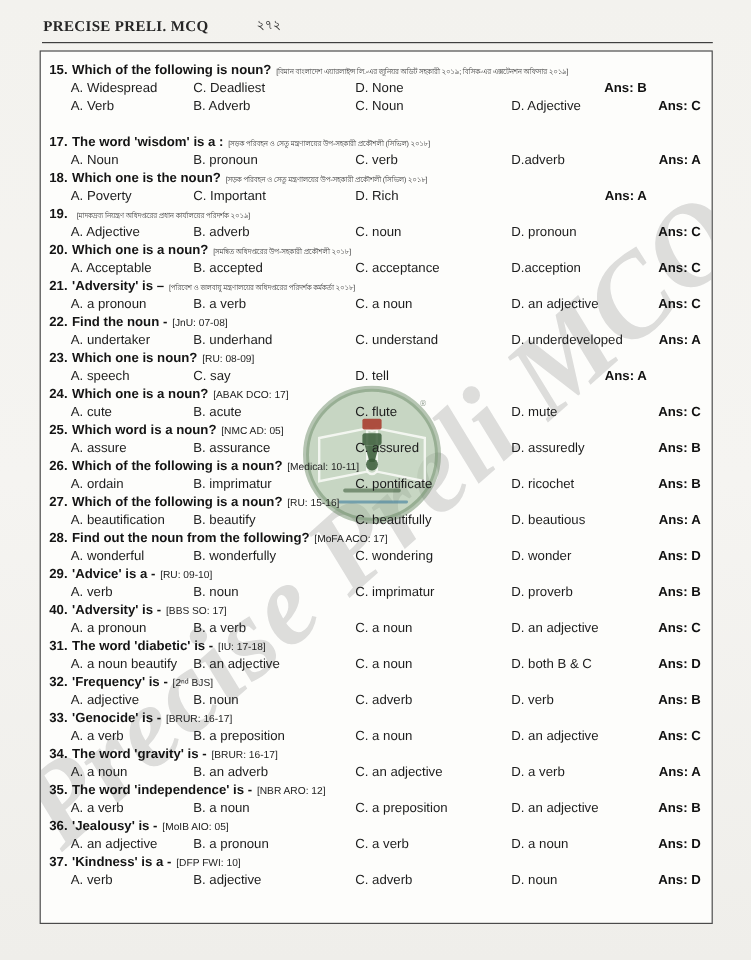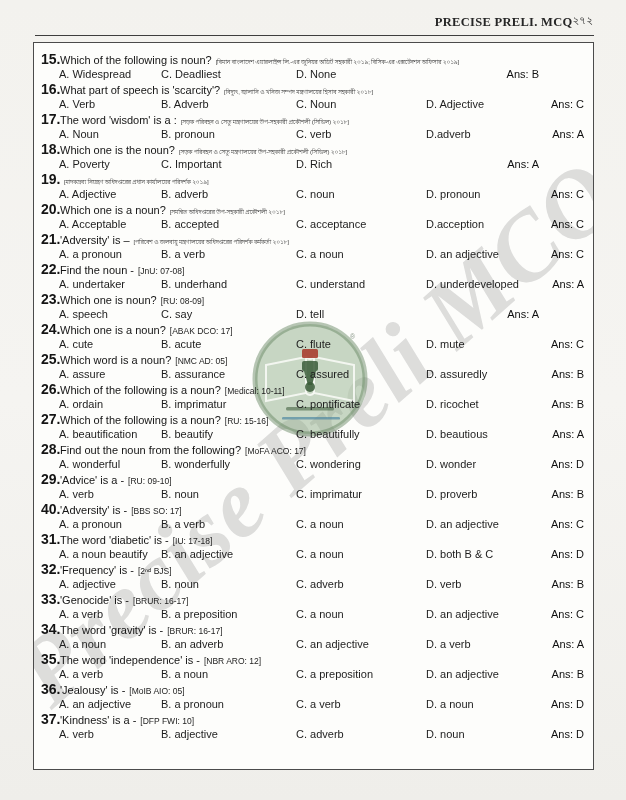--- a/index.html
+++ b/index.html
@@ -6,21 +6,21 @@
   body{
     width:626px;height:800px;position:relative;overflow:hidden;
     background:linear-gradient(180deg,#f3f2ee 0%,#f5f4f1 50%,#efeeea 100%);
     font-family:"Liberation Sans",sans-serif;
     -webkit-font-smoothing:antialiased;
   }
   .page{position:absolute;inset:0;}
   
   .header{
     position:absolute;top:13px;left:36px;right:33px;
-    display:flex;justify-content:flex-end;align-items:flex-end;z-index:2;
+    display:flex;justify-content:flex-start;align-items:flex-end;z-index:2;gap:40px;
   }
   .header-title{
     font-family:"Liberation Serif",serif;font-weight:bold;font-size:12.5px;
     color:#262626;letter-spacing:.3px;
   }
   .page-num{font-family:"Liberation Serif",serif;font-size:10.5px;color:#2a2a2a;}
   .header-rule{position:absolute;top:35px;left:35px;right:32px;border-top:1.7px solid #3e3e3e;z-index:2;}
   
   .qbox{
     position:absolute;top:42px;left:33px;right:32px;bottom:30px;
@@ -35,31 +35,31 @@
     font-size:96px;color:rgba(158,158,158,0.34);white-space:nowrap;letter-spacing:1px;
   }
   .logo{position:absolute;left:218px;top:278px;width:116px;height:126px;}
   .logo-reg{
     position:absolute;left:316px;top:290px;font-size:7px;color:rgba(90,110,90,.7);
   }
   
   .content{position:relative;z-index:1;padding-top:9px;}
   .q{height:30px;}
   .qline{margin-left:7px;height:15px;line-height:15px;display:flex;align-items:baseline;white-space:nowrap;}
-  .qno{font-weight:bold;font-size:14px;color:#141414;width:19px;flex:none;}
-  .qtext{font-weight:normal;font-size:11px;color:#141414;}
+  .qno{font-weight:bold;font-size:11px;color:#141414;width:19px;flex:none;}
+  .qtext{font-weight:bold;font-size:11px;color:#141414;}
   .ref{margin-left:4px;color:#2e2e2e;flex:none;}
   .ref.bn{font-size:6px;letter-spacing:-.2px;color:#3a3a3a;}
   .ref.en{font-size:8.5px;color:#222;}
   .opts{
     margin-left:25px;margin-right:0;height:15px;line-height:15px;
     display:grid;grid-template-columns:102px 135px 130px 122px auto;
     font-size:11px;color:#1d1d1d;white-space:nowrap;
   }
-  .ans{font-weight:normal;color:#101010;text-align:right;padding-right:9px;}
+  .ans{font-weight:bold;color:#101010;text-align:right;padding-right:9px;}
 </style>
 </head>
 <body>
 
 <div class="page">
 
   <div class="header">
     <span class="header-title">PRECISE PRELI. MCQ</span>
     <span class="page-num">২৭২</span>
   </div>
@@ -105,25 +105,20 @@
             <span class="ref bn">[বিমান বাংলাদেশ এয়ারলাইন্স লি.-এর জুনিয়র অডিট সহকারী ২০১৯; বিসিক-এর এক্সটেনশন অফিসার ২০১৯]</span>
           </div>
           <div class="opts">
             <span class="opt">A. Widespread</span>
             <span class="opt">C.  Deadliest</span>
             <span class="opt">D. None</span>
             <span class="ans">Ans: B</span>
           </div>
         </div>
         <div class="q">
-          <div class="qline">
-            <span class="qno">16.</span>
-            <span class="qtext">What part of speech is 'scarcity'?</span>
-            <span class="ref bn">[বিদ্যুৎ, জ্বালানি ও খনিজ সম্পদ মন্ত্রণালয়ের হিসাব সহকারী ২০১৮]</span>
-          </div>
           <div class="opts">
             <span class="opt">A. Verb</span>
             <span class="opt">B. Adverb</span>
             <span class="opt">C.  Noun</span>
             <span class="opt">D. Adjective</span>
             <span class="ans">Ans: C</span>
           </div>
         </div>
         <div class="q">
           <div class="qline">

